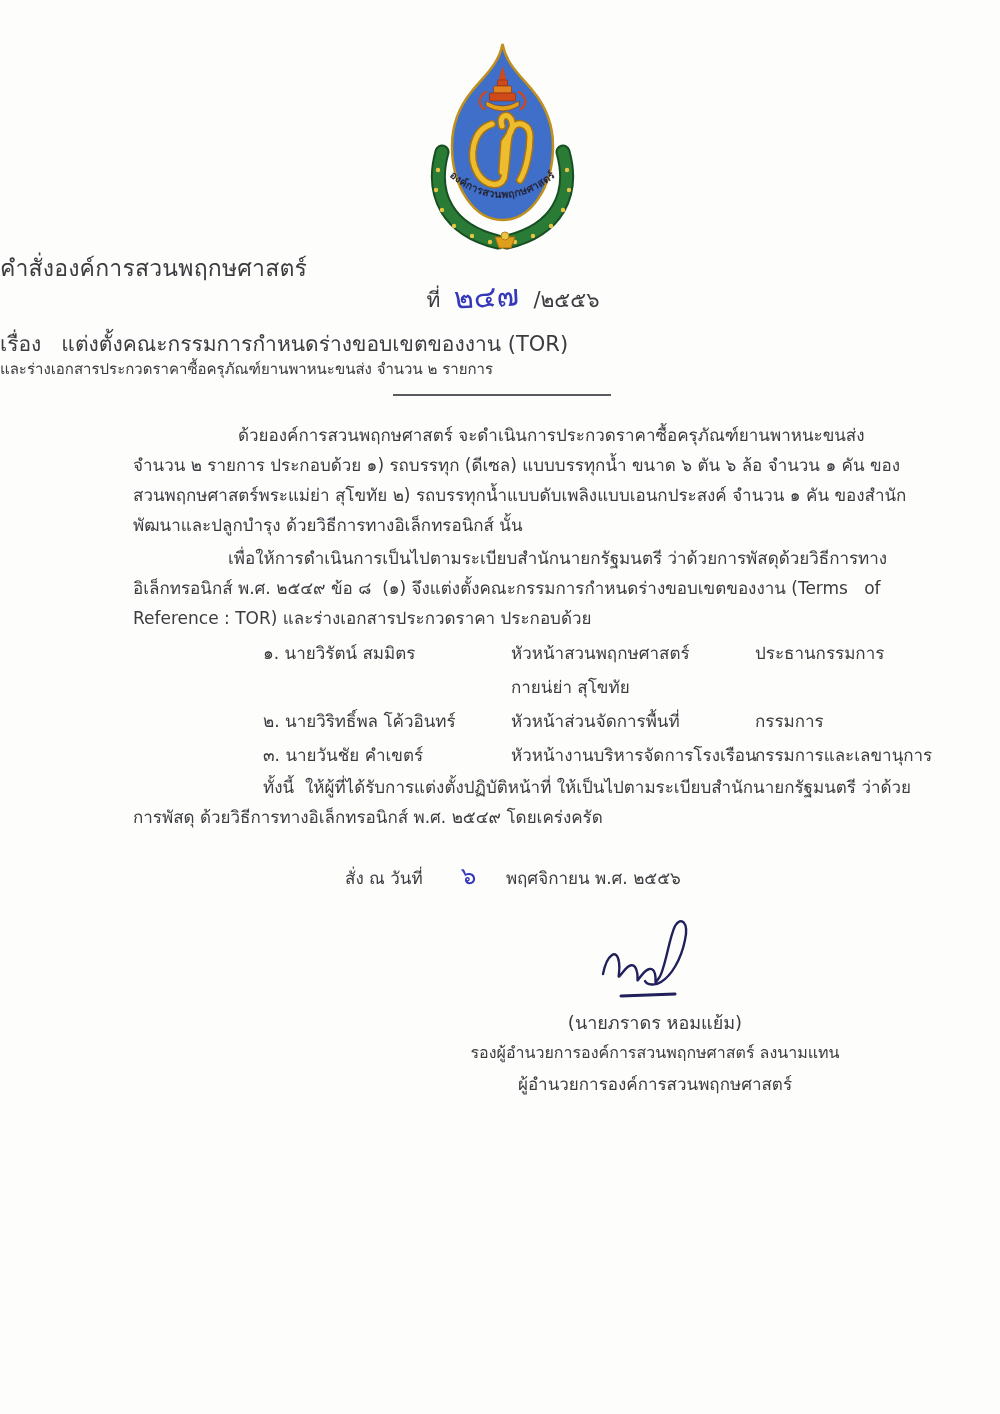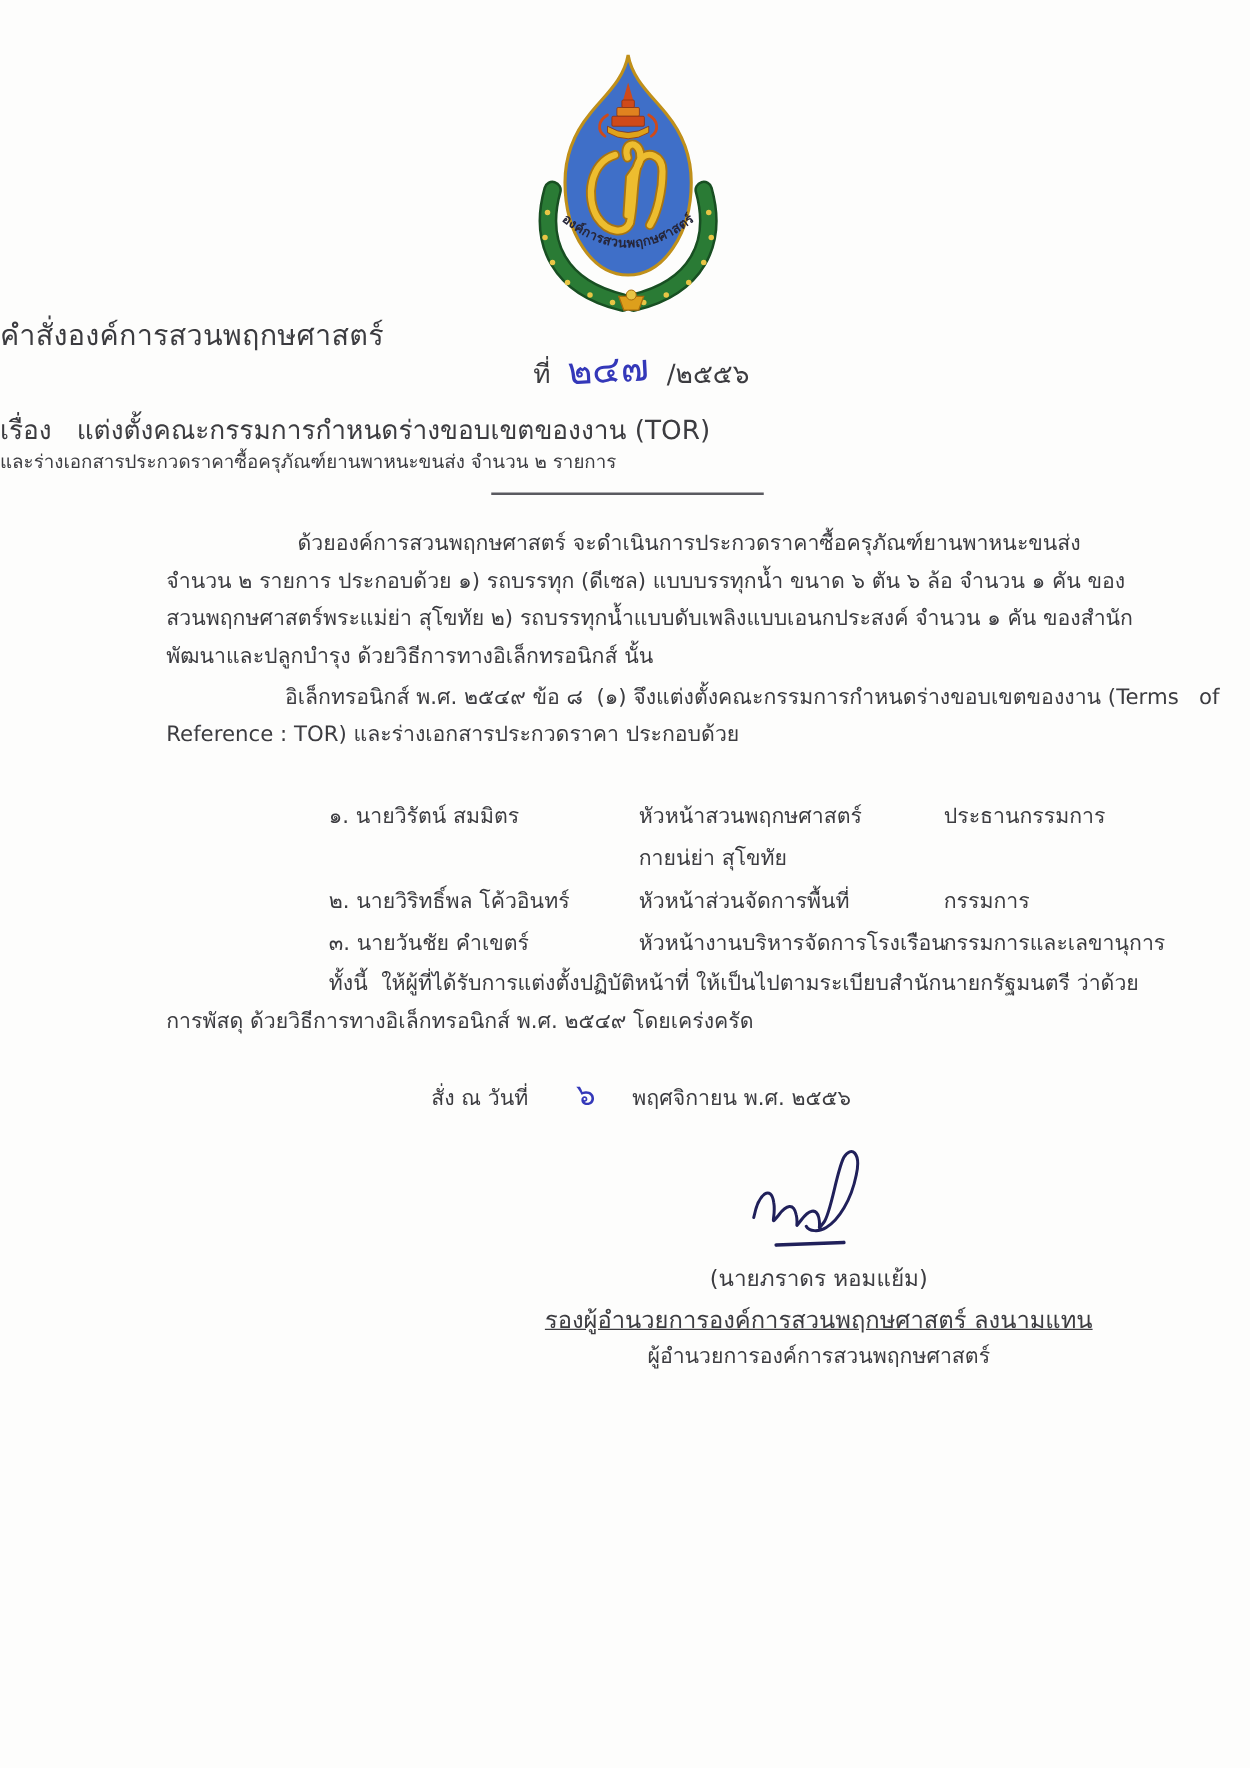--- a/index.html
+++ b/index.html
@@ -25,21 +25,21 @@
   .p1 .line:first-child{text-indent:105px;}
   .p2{top:543px;}
   .p2 .line:first-child{text-indent:95px;}
   .closing{top:772px;}
   .closing .line:first-child{text-indent:130px;}
   .committee{left:263px;top:636px;width:720px;font-size:17px;line-height:34px;}
   .crow{display:grid;grid-template-columns:248px 244px auto;align-items:start;}
   .dateline{top:856px;left:345px;display:flex;align-items:baseline;font-size:17px;}
   .dateline .day{color:#3438b9;font-size:24px;margin:0 30px 0 38px;display:inline-block;transform:rotate(-2deg);}
   .signame{top:1008px;left:540px;width:230px;text-align:center;font-size:18px;}
-  .sigtitle1{top:1040px;left:385px;width:540px;text-align:center;font-size:19px;text-decoration:underline;}
+  .sigtitle1{top:1040px;left:385px;width:540px;text-align:center;font-size:16px;}
   .sigtitle2{top:1070px;left:385px;width:540px;text-align:center;font-size:17px;}
   .logo{top:40px;left:420px;width:165px;height:210px;}
   .sig{top:912px;left:595px;width:110px;height:95px;}
 </style>
 </head>
 <body>
 
 <div class="page">
 
   <svg class="abs logo" viewBox="0 0 165 210">
@@ -114,20 +114,21 @@
   <div class="abs divider"></div>
 
   <div class="abs para p1">
     <div class="line t">ด้วยองค์การสวนพฤกษศาสตร์ จะดำเนินการประกวดราคาซื้อครุภัณฑ์ยานพาหนะขนส่ง</div>
     <div class="line t">จำนวน ๒ รายการ ประกอบด้วย ๑) รถบรรทุก (ดีเซล) แบบบรรทุกน้ำ ขนาด ๖ ตัน ๖ ล้อ จำนวน ๑ คัน ของ</div>
     <div class="line t">สวนพฤกษศาสตร์พระแม่ย่า สุโขทัย ๒) รถบรรทุกน้ำแบบดับเพลิงแบบเอนกประสงค์ จำนวน ๑ คัน ของสำนัก</div>
     <div class="line t">พัฒนาและปลูกบำรุง ด้วยวิธีการทางอิเล็กทรอนิกส์ นั้น</div>
   </div>
 
   <div class="abs para p2">
+    <div class="line t">เพื่อให้การดำเนินการเป็นไปตามระเบียบสำนักนายกรัฐมนตรี ว่าด้วยการพัสดุด้วยวิธีการทาง</div>
     <div class="line t">อิเล็กทรอนิกส์ พ.ศ. ๒๕๔๙ ข้อ ๘  (๑) จึงแต่งตั้งคณะกรรมการกำหนดร่างขอบเขตของงาน (Terms   of</div>
     <div class="line t">Reference : TOR) และร่างเอกสารประกวดราคา ประกอบด้วย</div>
   </div>
 
   <div class="abs committee">
     <div class="crow">
       <div class="cname t">๑. นายวิรัตน์ สมมิตร</div>
       <div class="cpos">
         <div class="t">หัวหน้าสวนพฤกษศาสตร์</div>
         <div class="t">กายน่ย่า สุโขทัย</div>

